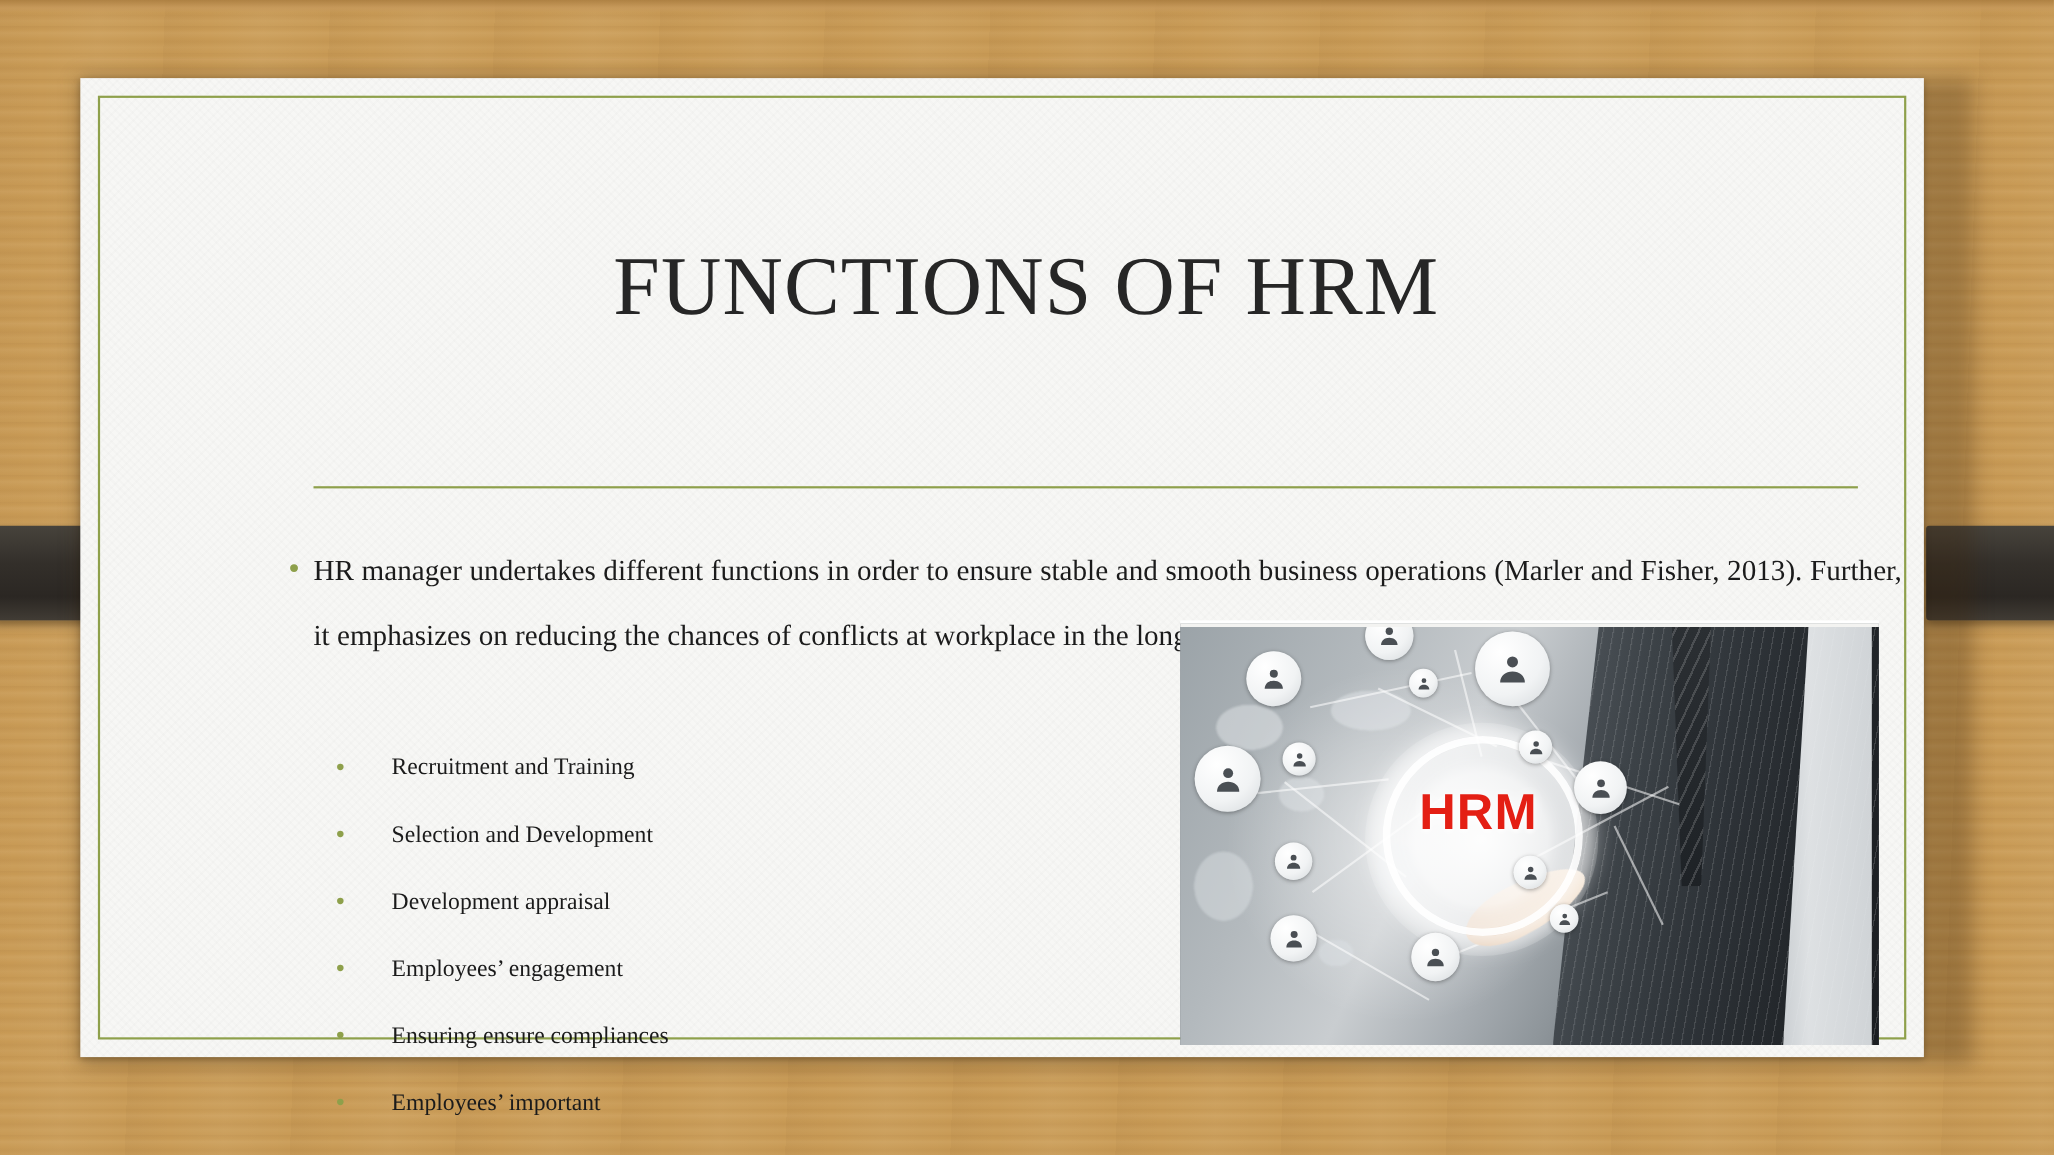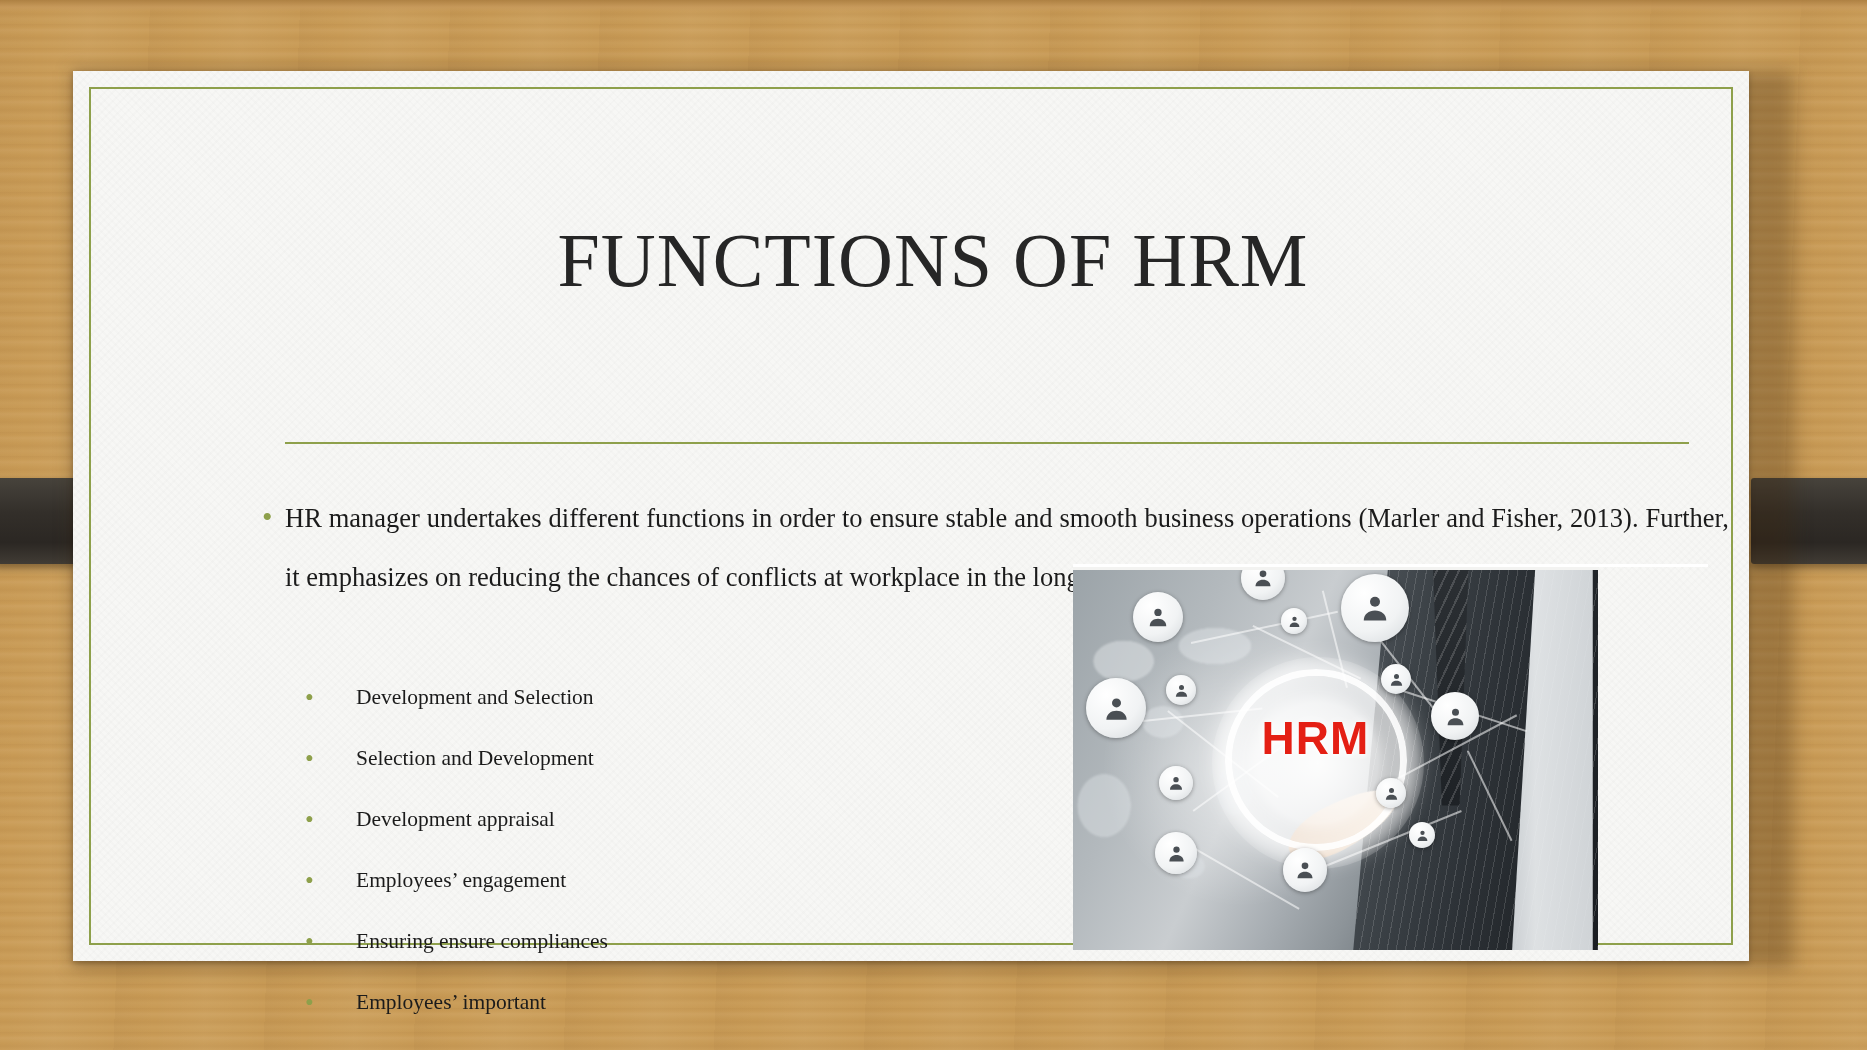--- a/index.html
+++ b/index.html
@@ -174,21 +174,21 @@
     color: #8ea04b;
     font-size: 25px;
     line-height: 61px;
   }
 
   
   .picture {
     position: absolute;
     left: 1073px;
     top: 567px;
-    width: 525px;
+    width: 635px;
     height: 380px;
     overflow: hidden;
     background: #7d848a;
     border-top: 3px solid #f3f3f1;
   }
   .pic-bg {
     position: absolute;
     inset: 0;
     background:
       radial-gradient(circle at 32% 52%, rgba(255,255,255,0.55) 0%, rgba(255,255,255,0.0) 34%),
@@ -347,21 +347,21 @@
   <div class="title-rule"></div>
 
   <div class="para">
     <span class="bullet">•</span>
     <span>HR manager undertakes different functions in order to ensure stable and smooth business operations (Marler and Fisher, 2013). Further, it emphasizes on reducing the chances of conflicts at workplace in the long run. Some of the important functions are:</span>
   </div>
 
   <ul class="sublist">
     <li>
       <span class="bullet">•</span>
-      <span>Development and Selection</span>
+      <span>Recruitment and Training</span>
     </li>
     <li>
       <span class="bullet">•</span>
       <span>Selection and Development</span>
     </li>
     <li>
       <span class="bullet">•</span>
       <span>Development appraisal</span>
     </li>
     <li>

